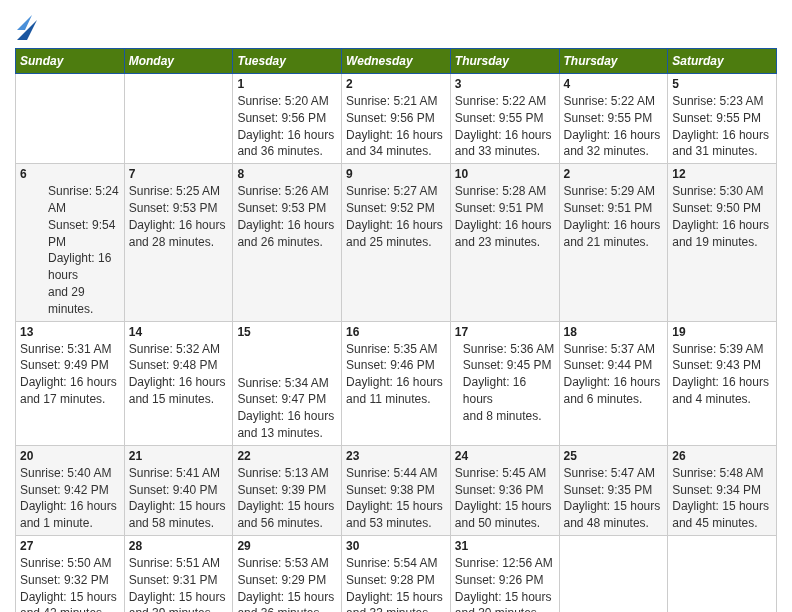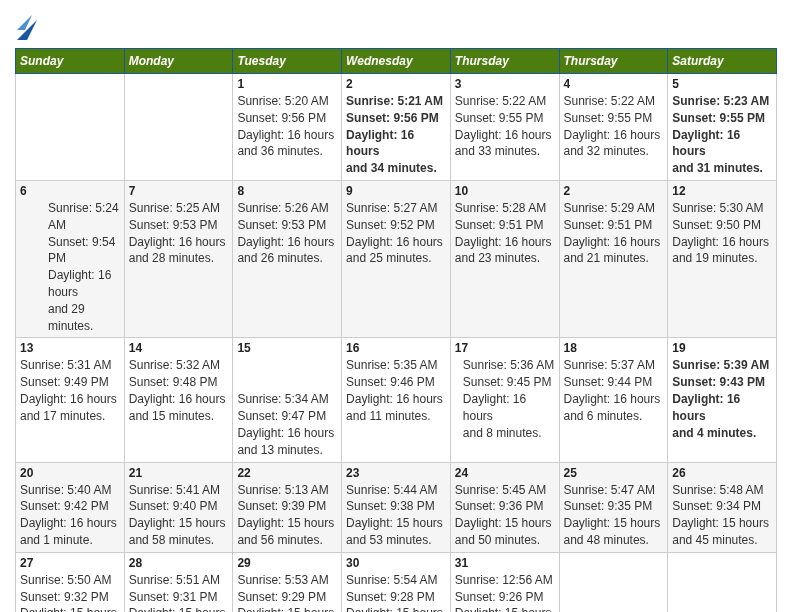--- a/index.html
+++ b/index.html
@@ -142,42 +142,42 @@
           <td class="empty-cell"></td>
           <td>
             <span class="day-num">1</span>
             <div class="cell-info" style="white-space: pre-line;">Sunrise: 5:20 AM
 Sunset: 9:56 PM
 Daylight: 16 hours
 and 36 minutes.</div>
           </td>
           <td>
             <span class="day-num">2</span>
-            <div class="cell-info" style="white-space: pre-line; font-weight: bold;">Sunrise: 5:21 AM
+            <div class="cell-info" style="white-space: pre-line;">Sunrise: 5:21 AM
 Sunset: 9:56 PM
 Daylight: 16 hours
 and 34 minutes.</div>
           </td>
           <td>
             <span class="day-num">3</span>
             <div class="cell-info" style="white-space: pre-line;">Sunrise: 5:22 AM
 Sunset: 9:55 PM
 Daylight: 16 hours
 and 33 minutes.</div>
           </td>
           <td>
             <span class="day-num">4</span>
             <div class="cell-info" style="white-space: pre-line;">Sunrise: 5:22 AM
 Sunset: 9:55 PM
 Daylight: 16 hours
 and 32 minutes.</div>
           </td>
           <td>
             <span class="day-num">5</span>
-            <div class="cell-info" style="white-space: pre-line; font-weight: bold;">Sunrise: 5:23 AM
+            <div class="cell-info" style="white-space: pre-line;">Sunrise: 5:23 AM
 Sunset: 9:55 PM
 Daylight: 16 hours
 and 31 minutes.</div>
           </td>
         </tr>
         <tr>
           <td>
             <span class="day-num">6</span>
             <div class="cell-info" style="white-space: pre-line; margin-left: 28px;">Sunrise: 5:24 AM
 Sunset: 9:54 PM
@@ -265,21 +265,21 @@
           </td>
           <td>
             <span class="day-num">18</span>
             <div class="cell-info" style="white-space: pre-line;">Sunrise: 5:37 AM
 Sunset: 9:44 PM
 Daylight: 16 hours
 and 6 minutes.</div>
           </td>
           <td>
             <span class="day-num">19</span>
-            <div class="cell-info" style="white-space: pre-line; font-weight: bold;">Sunrise: 5:39 AM
+            <div class="cell-info" style="white-space: pre-line;">Sunrise: 5:39 AM
 Sunset: 9:43 PM
 Daylight: 16 hours
 and 4 minutes.</div>
           </td>
         </tr>
         <tr>
           <td>
             <span class="day-num">20</span>
             <div class="cell-info" style="white-space: pre-line;">Sunrise: 5:40 AM
 Sunset: 9:42 PM

